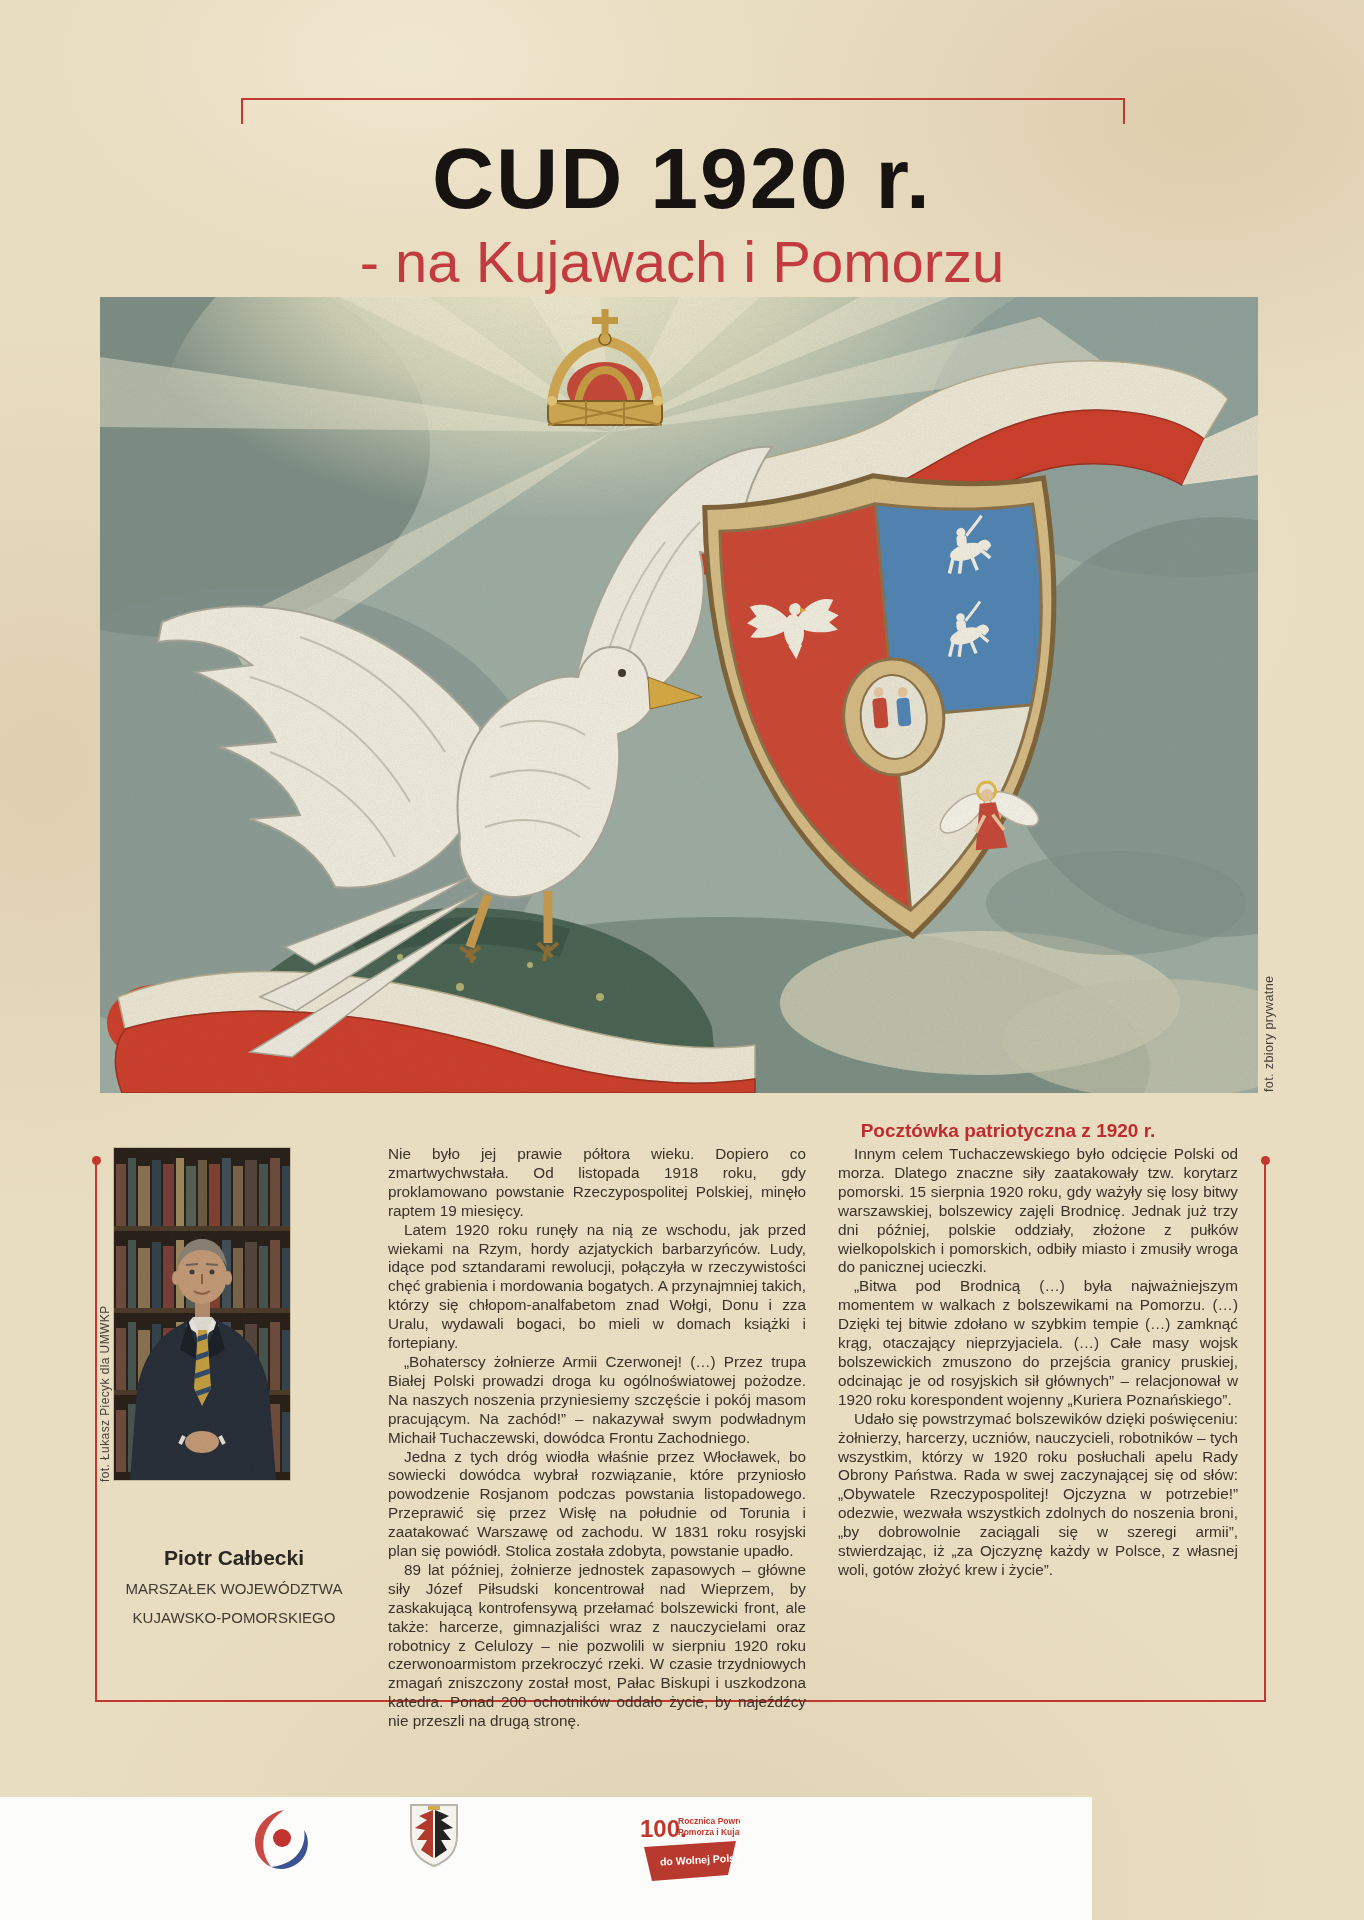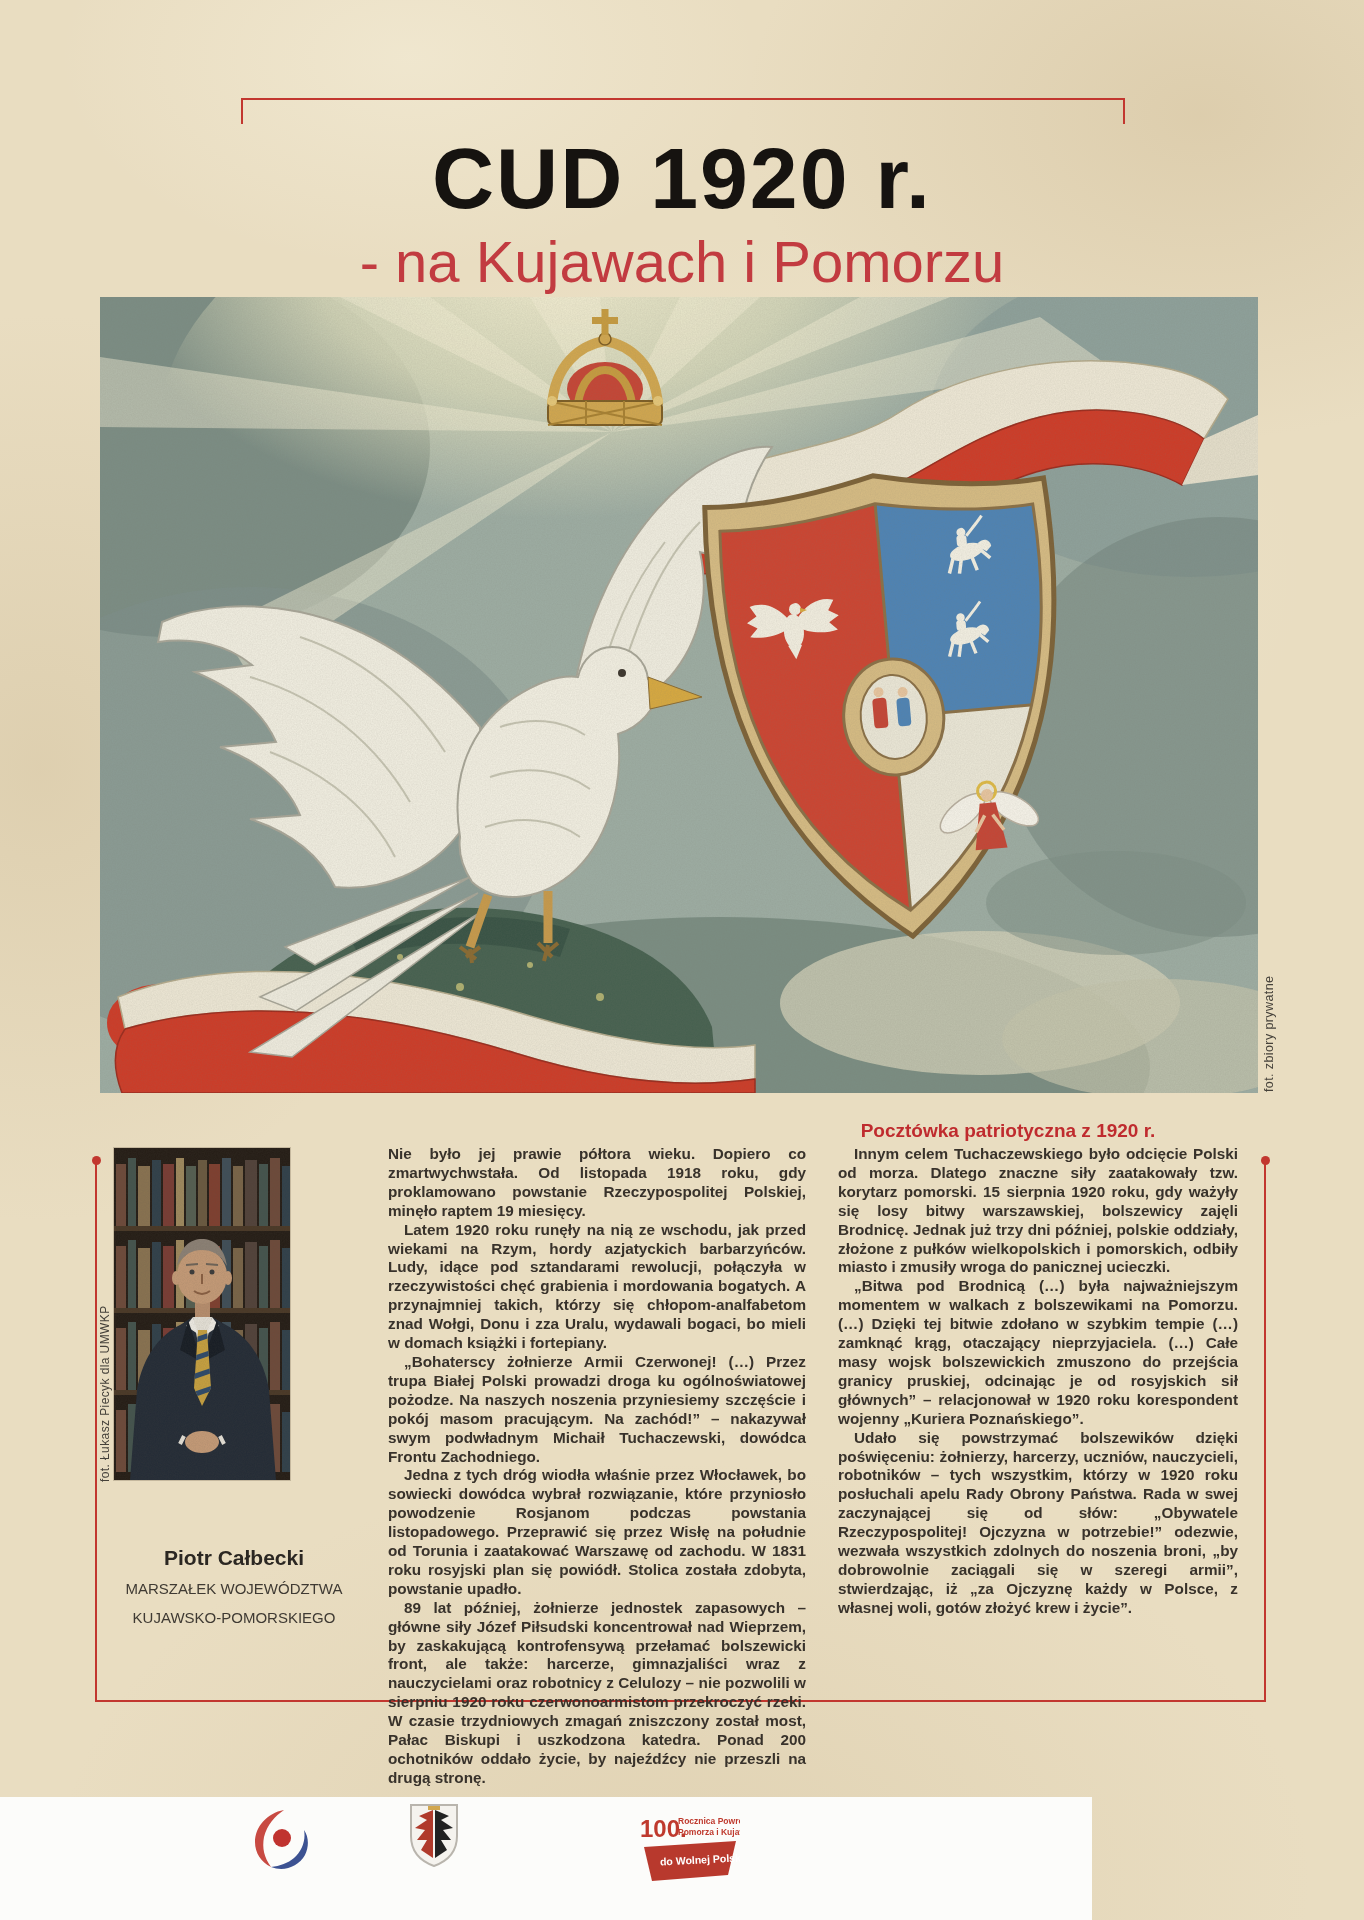--- a/index.html
+++ b/index.html
@@ -22,21 +22,21 @@
   .title2{position:absolute;left:0;right:0;top:224px;text-align:center;white-space:nowrap;
     font-size:58px;line-height:76px;font-weight:400;color:#c23b40;}
   
   .postcard{position:absolute;left:100px;top:297px;width:1158px;height:796px;}
   .postcard svg{display:block;}
   .vtext{position:absolute;writing-mode:vertical-rl;transform:rotate(180deg);
     font-size:12.5px;color:#45413a;letter-spacing:.4px;}
   .pc-caption{position:absolute;left:758px;top:1104px;width:500px;text-align:center;
     font-size:19px;font-weight:700;color:#bf2b2e;margin-top:16px;}
   
-  .col{position:absolute;top:1145px;font-weight:bold;}
+  .col{position:absolute;top:1145px;}
   .col p{margin:0;font-size:15.3px;line-height:18.9px;text-align:justify;color:#38322b;}
   .col p + p{text-indent:16px;}
   .col-right p{text-indent:16px;}
   .col-left{left:388px;width:418px;}
   .col-right{left:838px;width:400px;}
   
   .portrait{position:absolute;left:114px;top:1148px;width:176px;height:332px;box-shadow:0 0 0 1px rgba(90,75,55,.25);}
   .p-caption{position:absolute;left:110px;top:1546px;width:248px;text-align:center;}
   .p-name{font-size:21px;font-weight:700;color:#2b2722;margin:0 0 7px 0;}
   .p-role{font-size:15px;line-height:21px;color:#3f3a33;margin:8px;}

